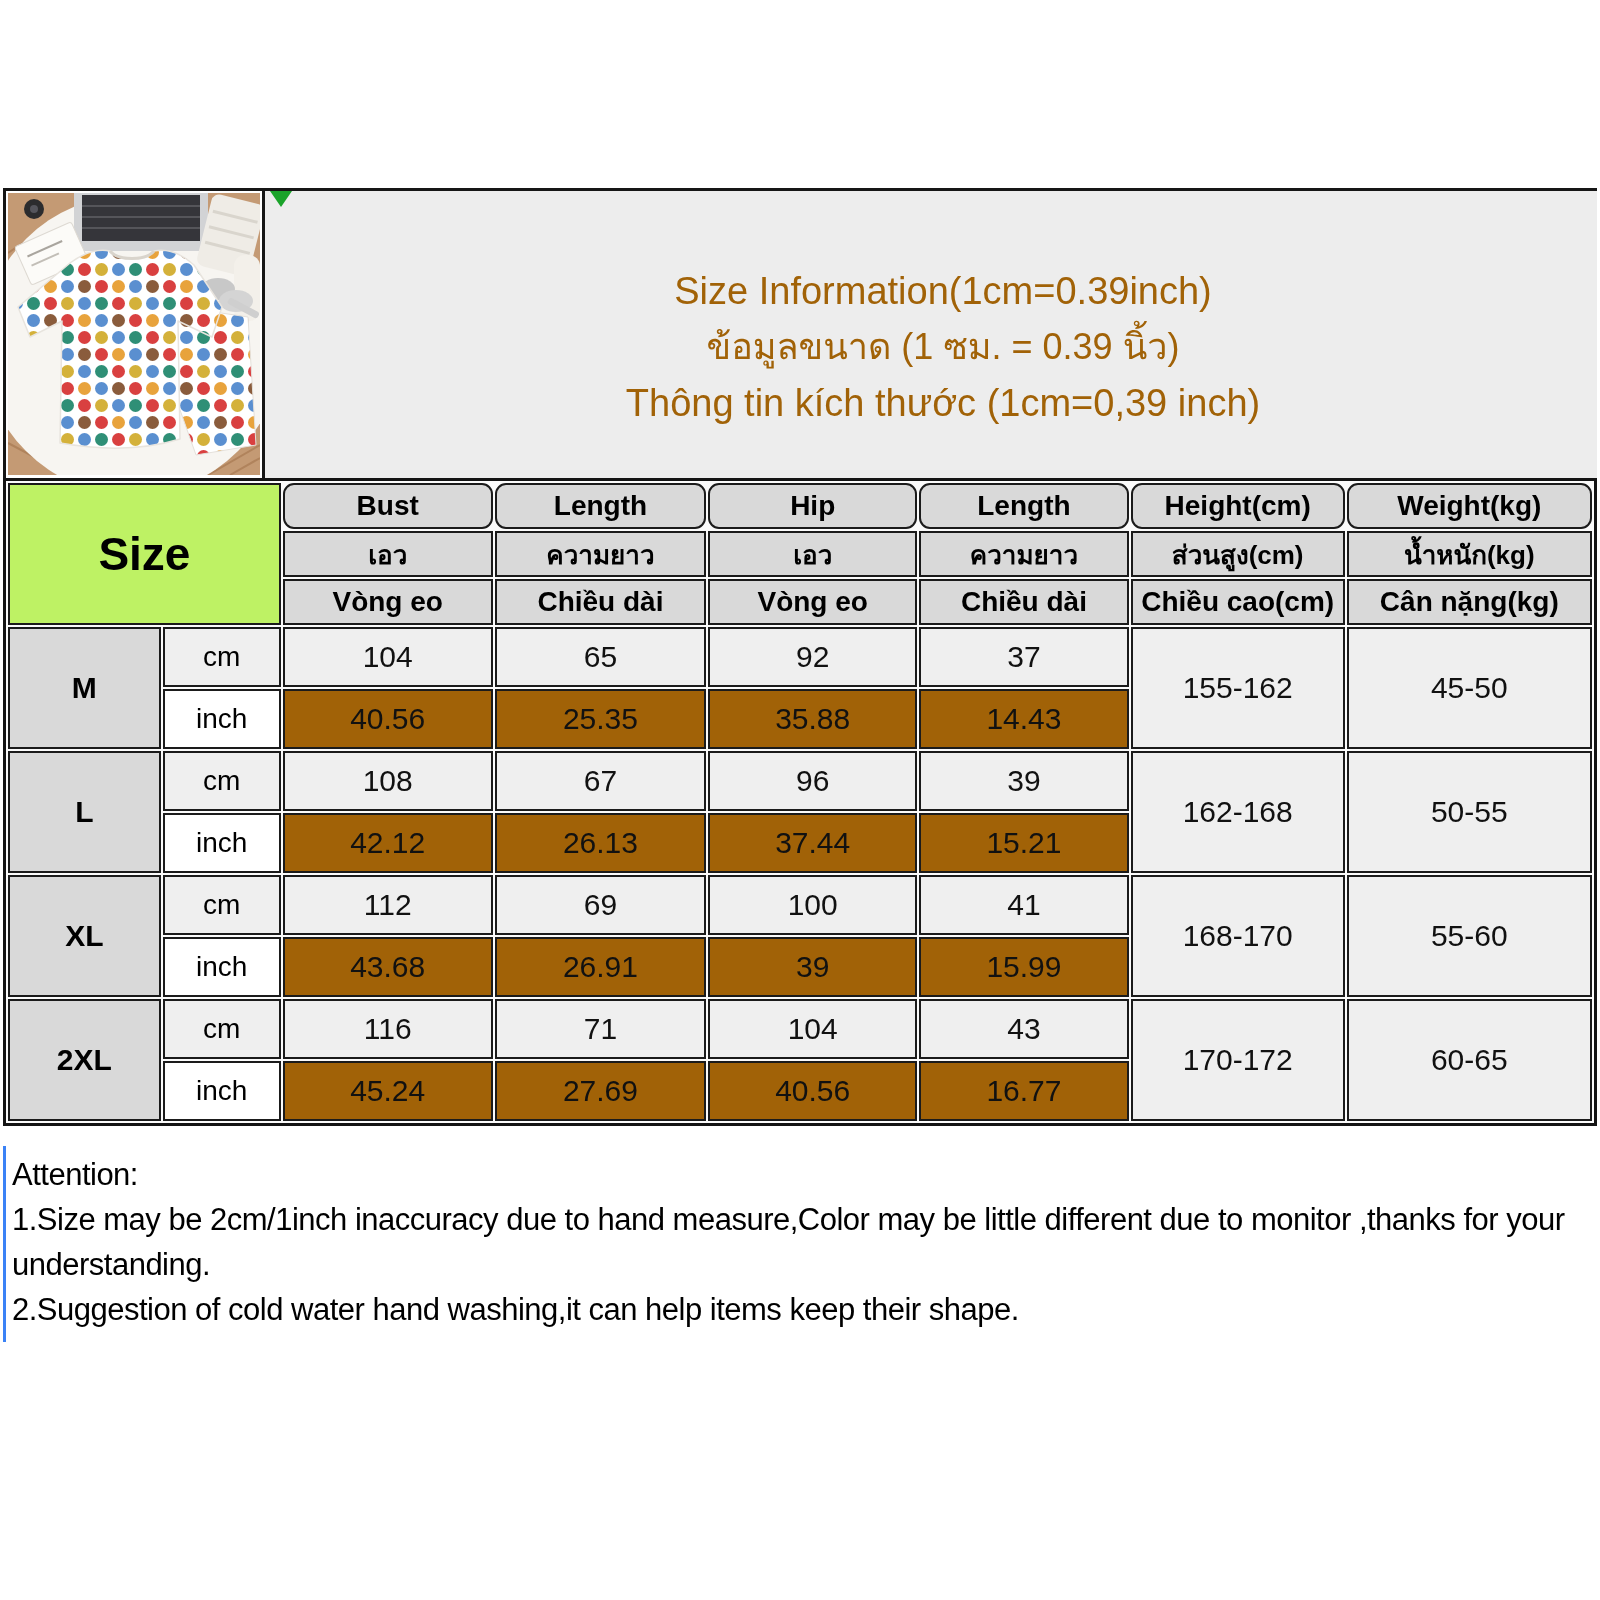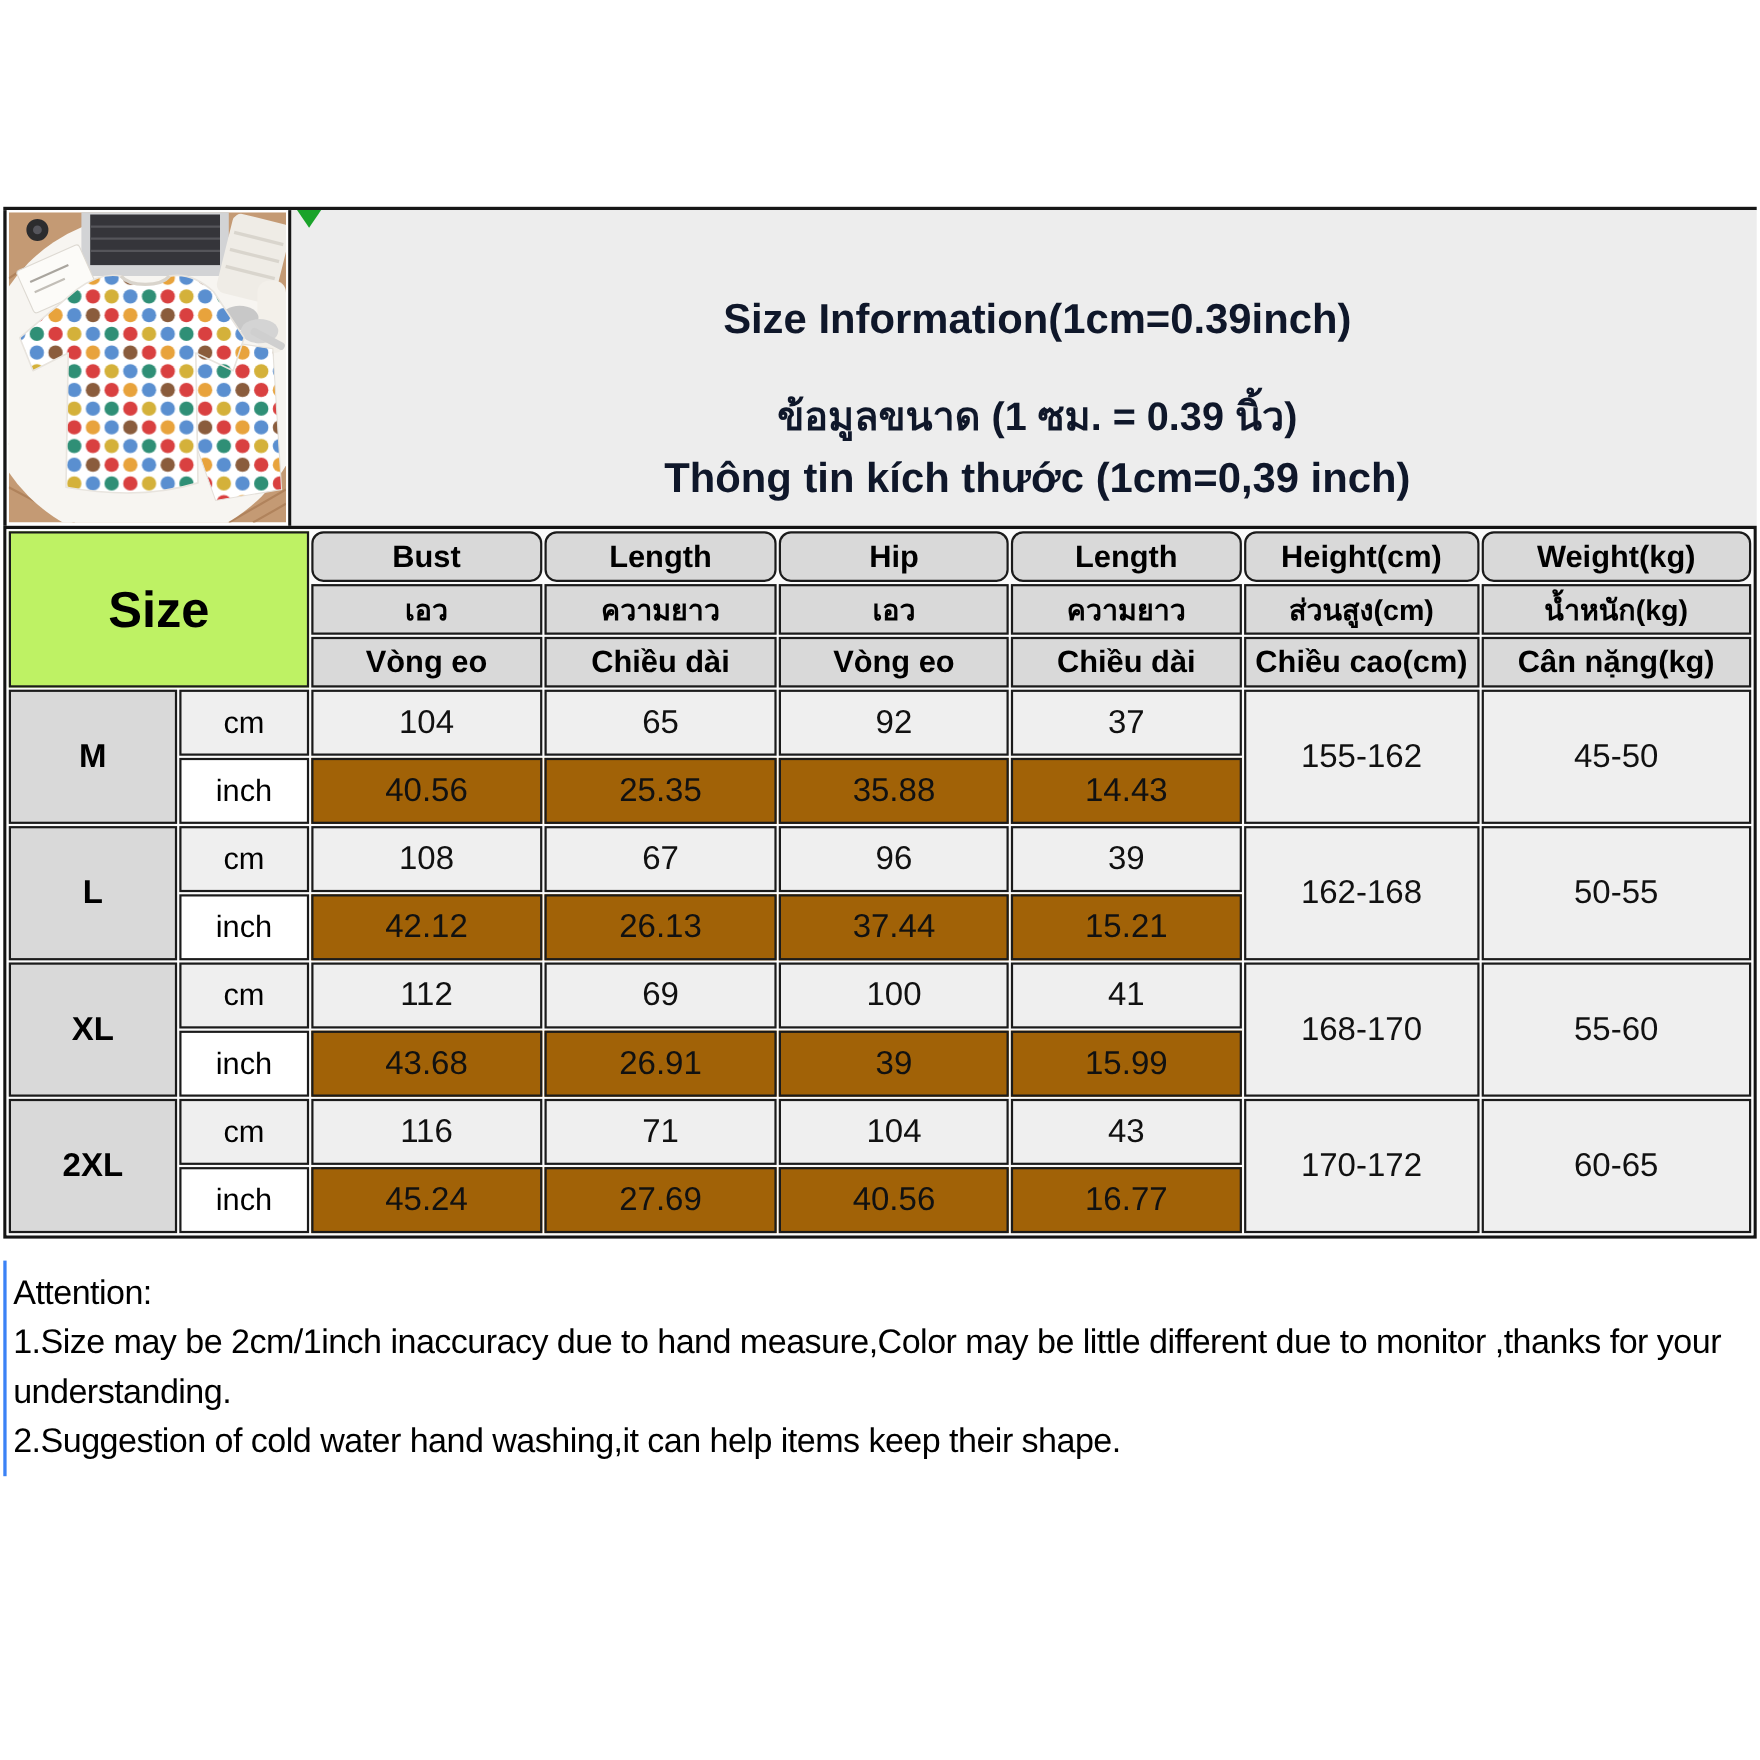--- a/index.html
+++ b/index.html
@@ -23,23 +23,23 @@
   .photo-cell svg{display:block;width:252px;height:282px;}
   .title-cell{
     flex:1;background:#ededed;position:relative;
     text-align:center;box-sizing:border-box;padding-top:72px;
   }
   .corner-triangle{
     position:absolute;left:5px;top:0;width:0;height:0;
     border-left:11px solid transparent;border-right:11px solid transparent;
     border-top:16px solid #1aa32a;
   }
-  .title-line{font-weight:bold;line-height:56px;color:#0f172a;padding-left:24px;}
+  .title-line{font-weight:normal;line-height:56px;color:#a16207;padding-left:24px;}
   .t1{font-size:38px;}
-  .t2{font-size:36px;margin-top:32px;}
+  .t2{font-size:36px;}
   .t3{font-size:38px;}
 
   
   .table-wrap{
     position:absolute;left:3px;top:478px;width:1594px;
     border:3px solid #141414;box-sizing:border-box;background:#fbfbfb;
   }
   table.size-table{
     border-collapse:separate;border-spacing:2px;
     table-layout:fixed;width:1588px;background:#fbfbfb;

